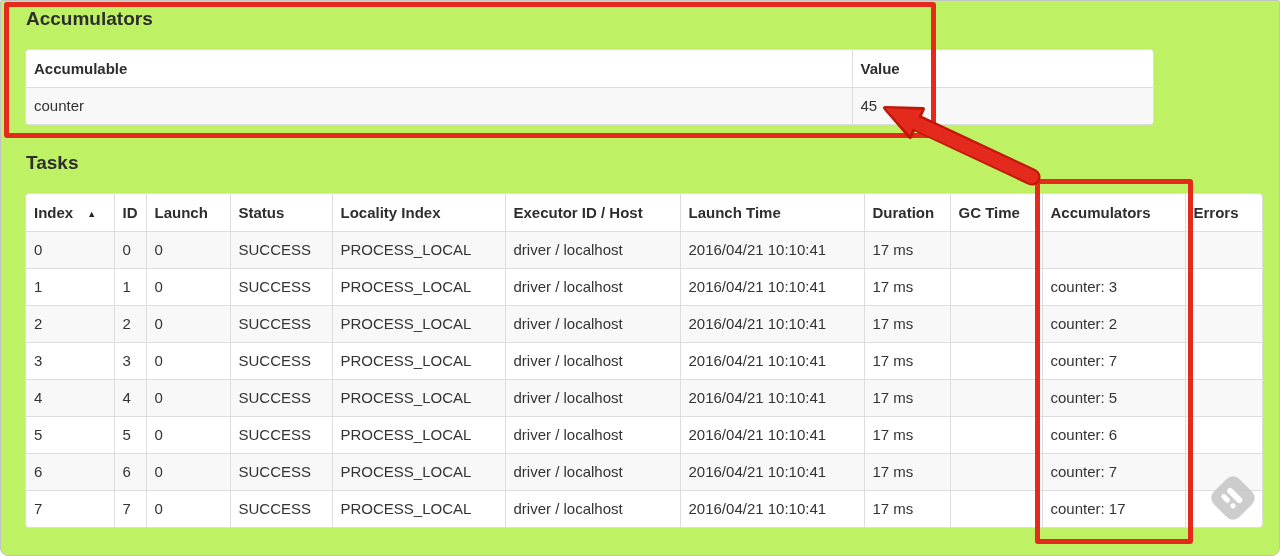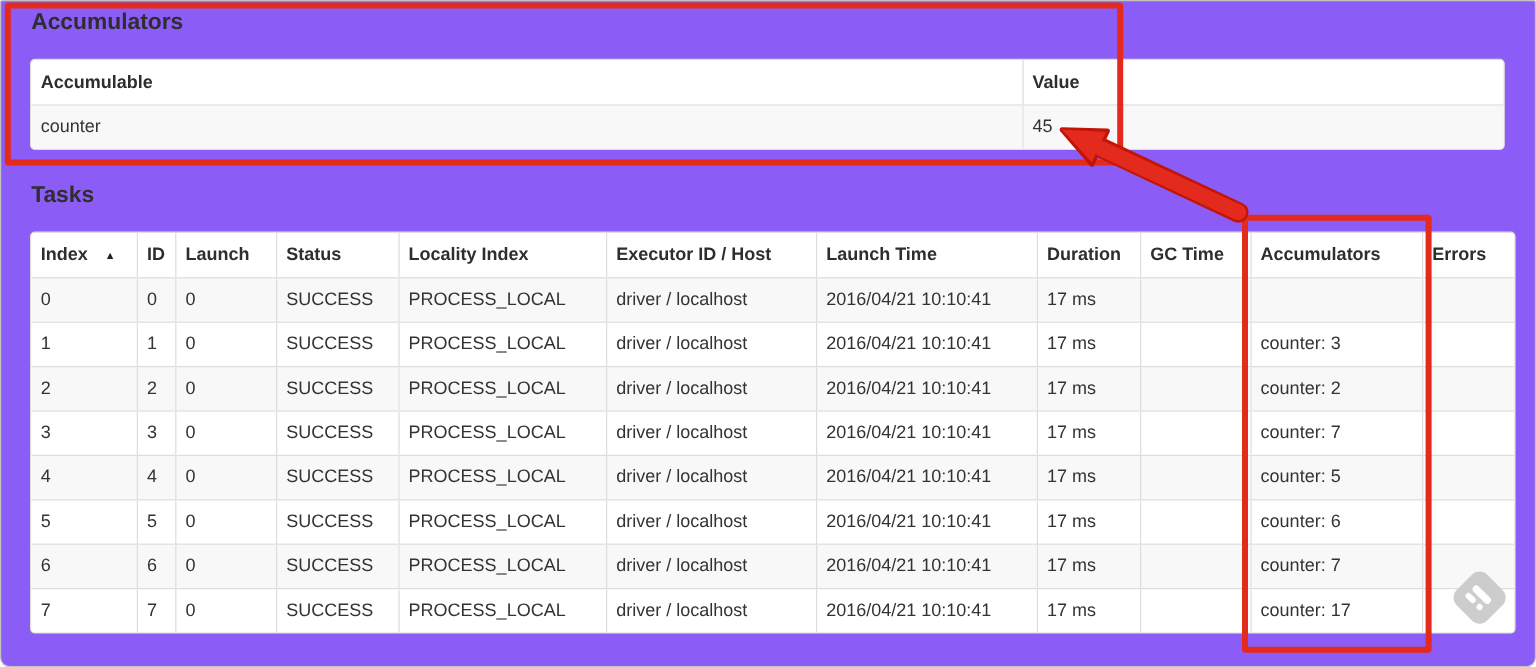--- a/index.html
+++ b/index.html
@@ -1,25 +1,25 @@
 <!DOCTYPE html>
 <html><head>
 <meta charset="utf-8">
 <style>
   html,body{margin:0;padding:0;background:#fff;}
   body{width:1280px;height:556px;position:relative;overflow:hidden;
        font-family:"Liberation Sans","DejaVu Sans",sans-serif;color:#333;}
   .frame{position:absolute;inset:0;border:1px solid #c3c3c3;
-         border-radius:2px 2px 8px 8px;box-sizing:border-box;background:#8b5cf6;padding-left:48px;}
+         border-radius:2px 2px 8px 8px;box-sizing:border-box;background:#bef264;padding-left:48px;}
   .sec-title{position:absolute;margin:0;font-size:19px;font-weight:bold;color:#2e2e2e;}
   #title-accumulators{left:25px;top:7px;}
   #title-tasks{left:25px;top:151px;}
   .tbl-wrap{position:absolute;border:1px solid #ddd;border-radius:4px;
             overflow:hidden;background:#fff;box-sizing:border-box;}
-  #accum-table-wrap{left:24px;top:48px;width:1229px;}
+  #accum-table-wrap{left:24px;top:48px;width:1129px;}
   #tasks-table-wrap{left:24px;top:192px;width:1238px;}
   table{border-collapse:collapse;table-layout:fixed;width:100%;}
   th,td{border-left:1px solid #ddd;border-top:1px solid #ddd;
         padding:0 8px;height:37px;font-size:15px;text-align:left;
         white-space:nowrap;overflow:hidden;box-sizing:border-box;vertical-align:middle;}
   th{font-weight:bold;color:#2e2e2e;}
   th:first-child,td:first-child{border-left:none;}
   thead tr:first-child th{border-top:none;}
   tbody tr:nth-child(odd) td{background:#f8f8f8;}
   .sort-caret{font-size:9px;margin-left:14px;color:#222;vertical-align:1px;}

